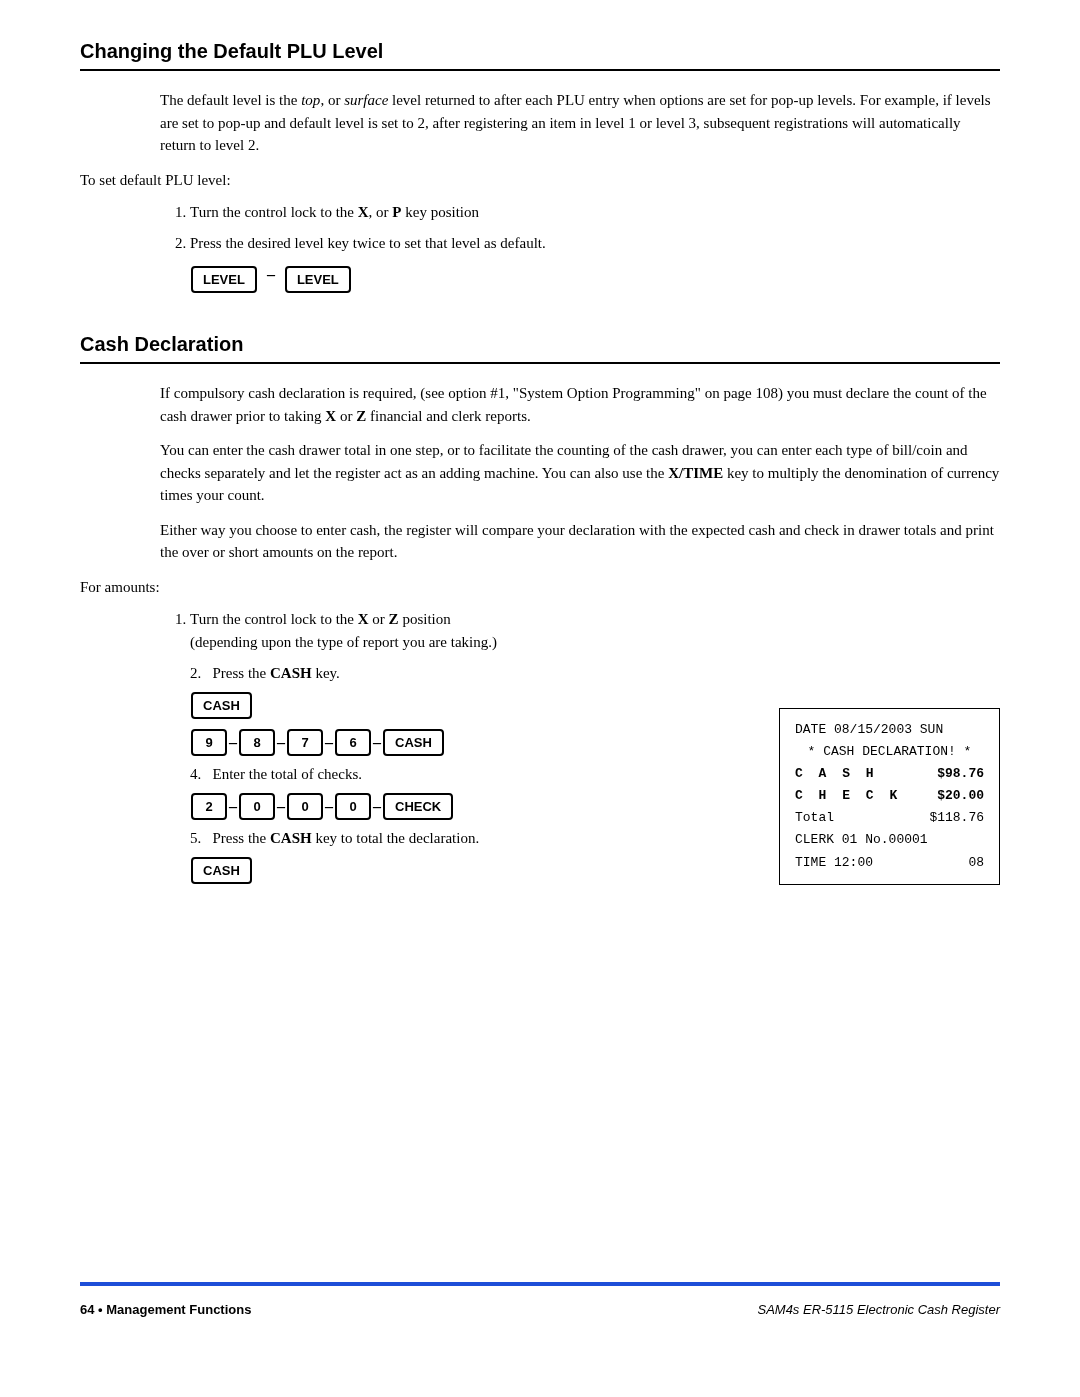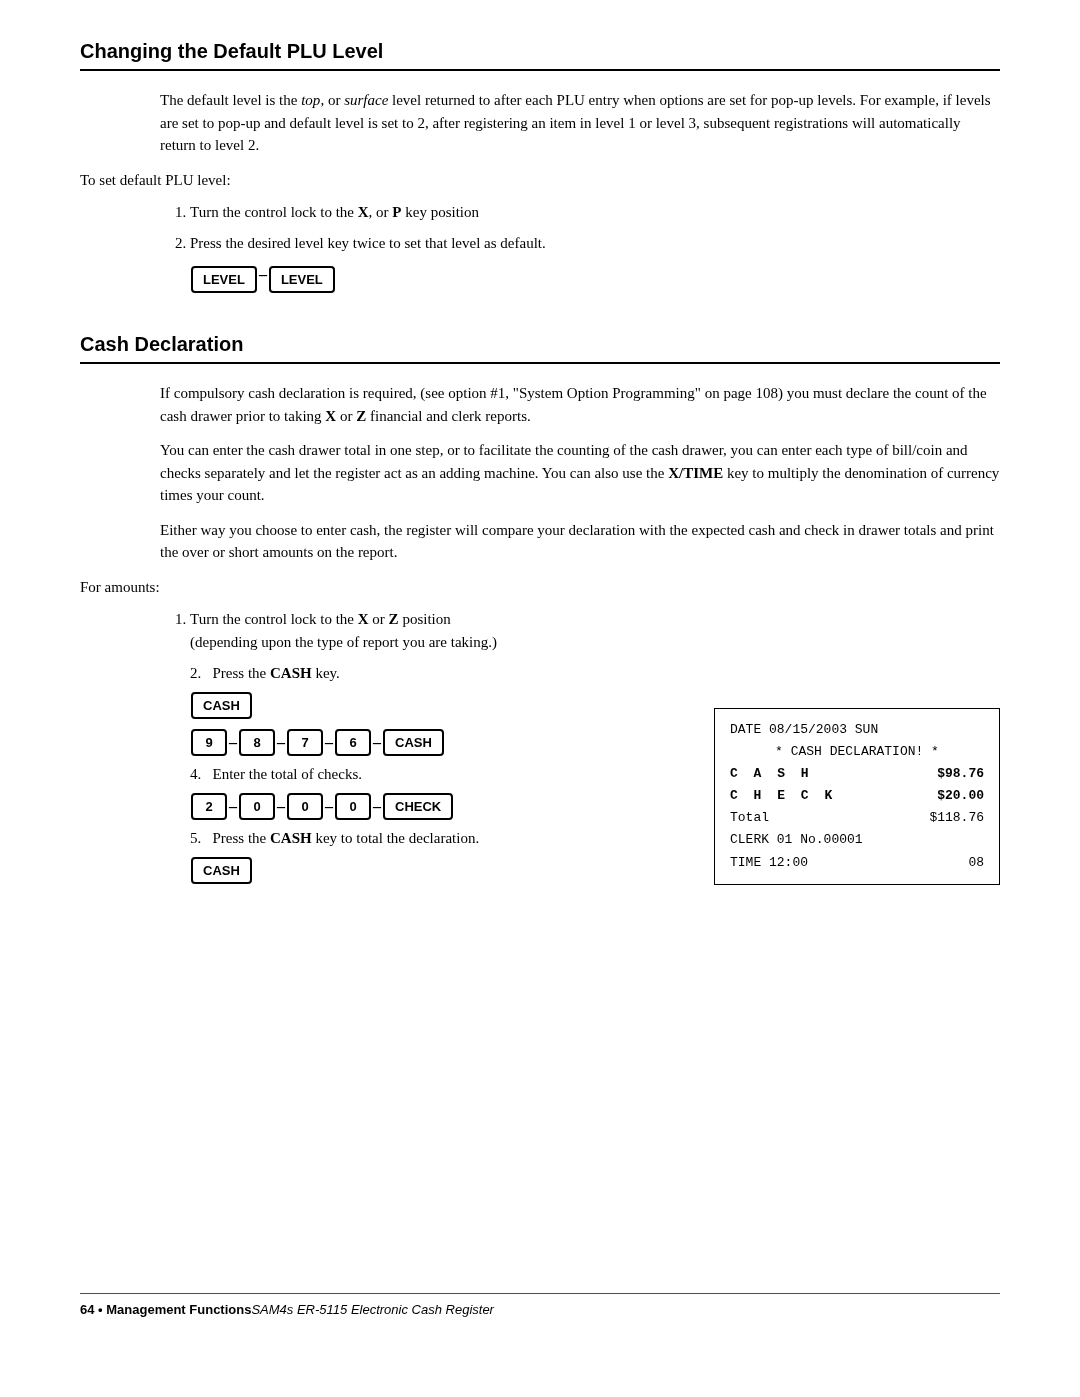--- a/index.html
+++ b/index.html
@@ -79,39 +79,39 @@
       display: inline-block;
       font-size: 16px;
       font-weight: bold;
       vertical-align: middle;
       margin: 0 1px;
     }
 
     .key-row {
       display: flex;
       align-items: flex-start;
-      gap: 0px;
+      gap: 8px;
       margin: 10px 0 10px 110px;
     }
 
     .key-row-single {
       display: flex;
       align-items: center;
       gap: 0px;
       margin: 10px 0 10px 110px;
     }
 
     
     .receipt-box {
       border: 1px solid #000;
       padding: 10px 15px;
       font-family: "Courier New", Courier, monospace;
       font-size: 13px;
       line-height: 1.7;
-      width: 286px;
+      width: 221px;
       position: absolute;
       right: 80px;
     }
 
     .receipt-box .r-line {
       display: flex;
       justify-content: space-between;
     }
 
     .receipt-box .r-center {
@@ -126,24 +126,25 @@
     .steps-receipt-container {
       position: relative;
     }
 
     .steps-col {
       width: 60%;
     }
 
     
     .footer {
-      border-top: 1px solid #1d4ed8;
+      border-top: 4px solid #1d4ed8;
       margin-top: auto;
-      padding-top: 8px;
-      display: flex;
+      padding-top: 16px;
+      display: flex;
+      justify-content: space-between;
       font-size: 13px;
       font-family: Arial, Helvetica, sans-serif;
     }
 
     .footer-left {
       font-weight: bold;
     }
 
     .footer-right {
       font-style: italic;

